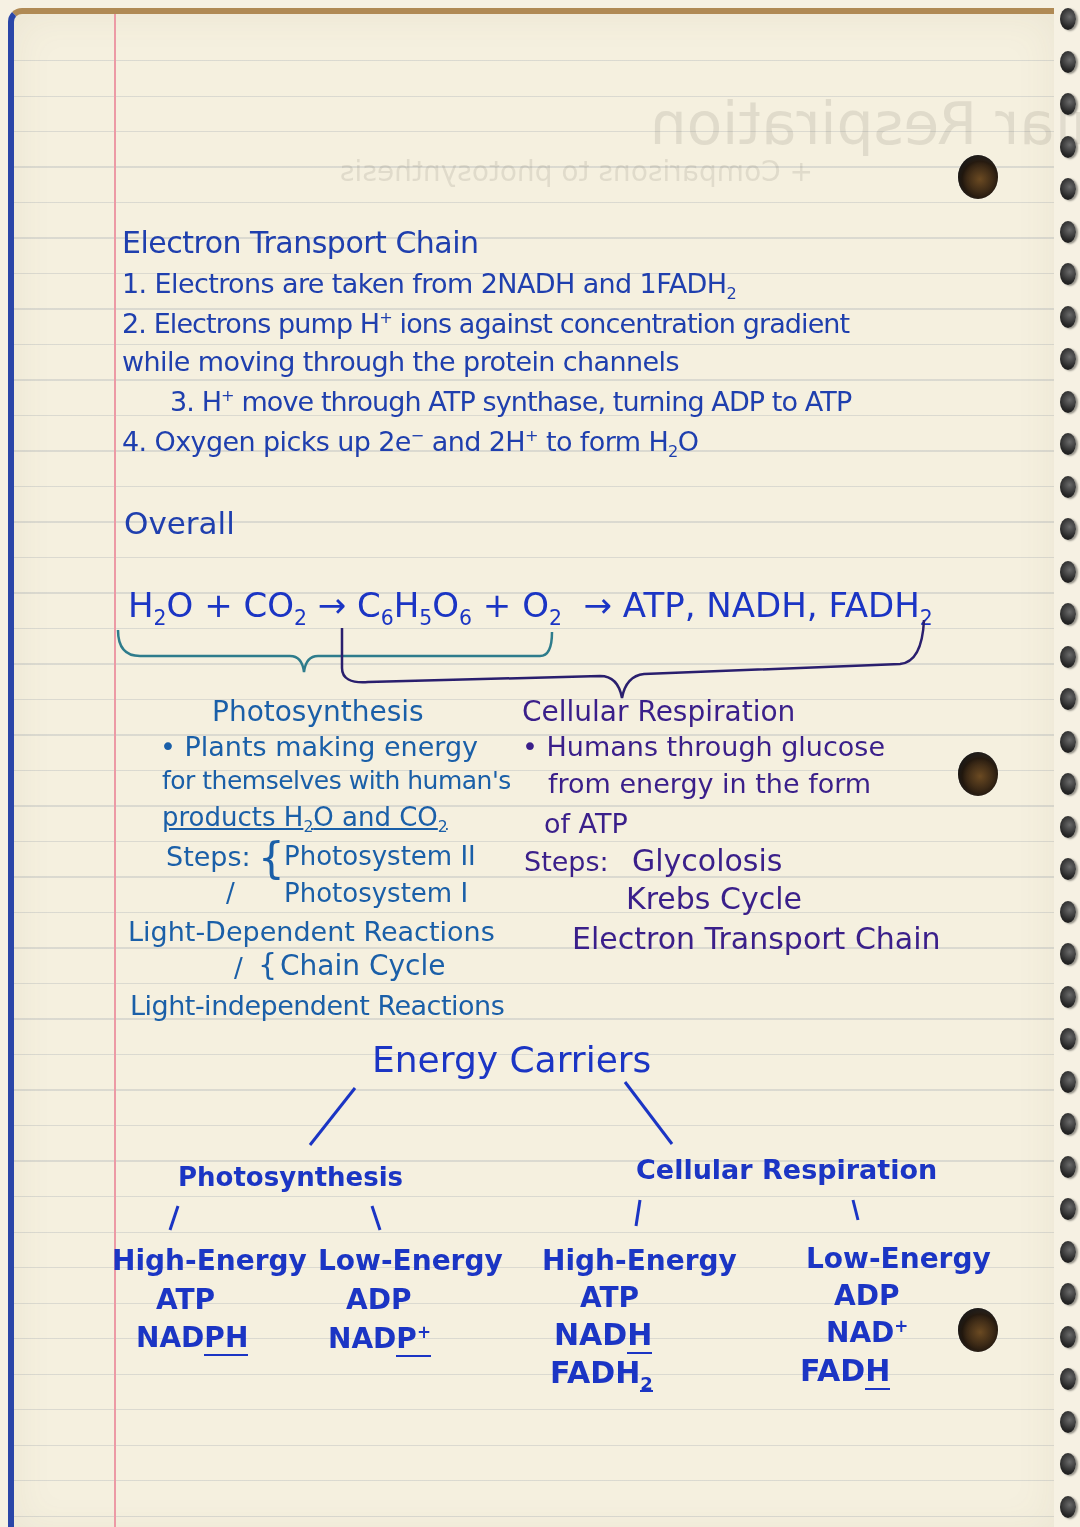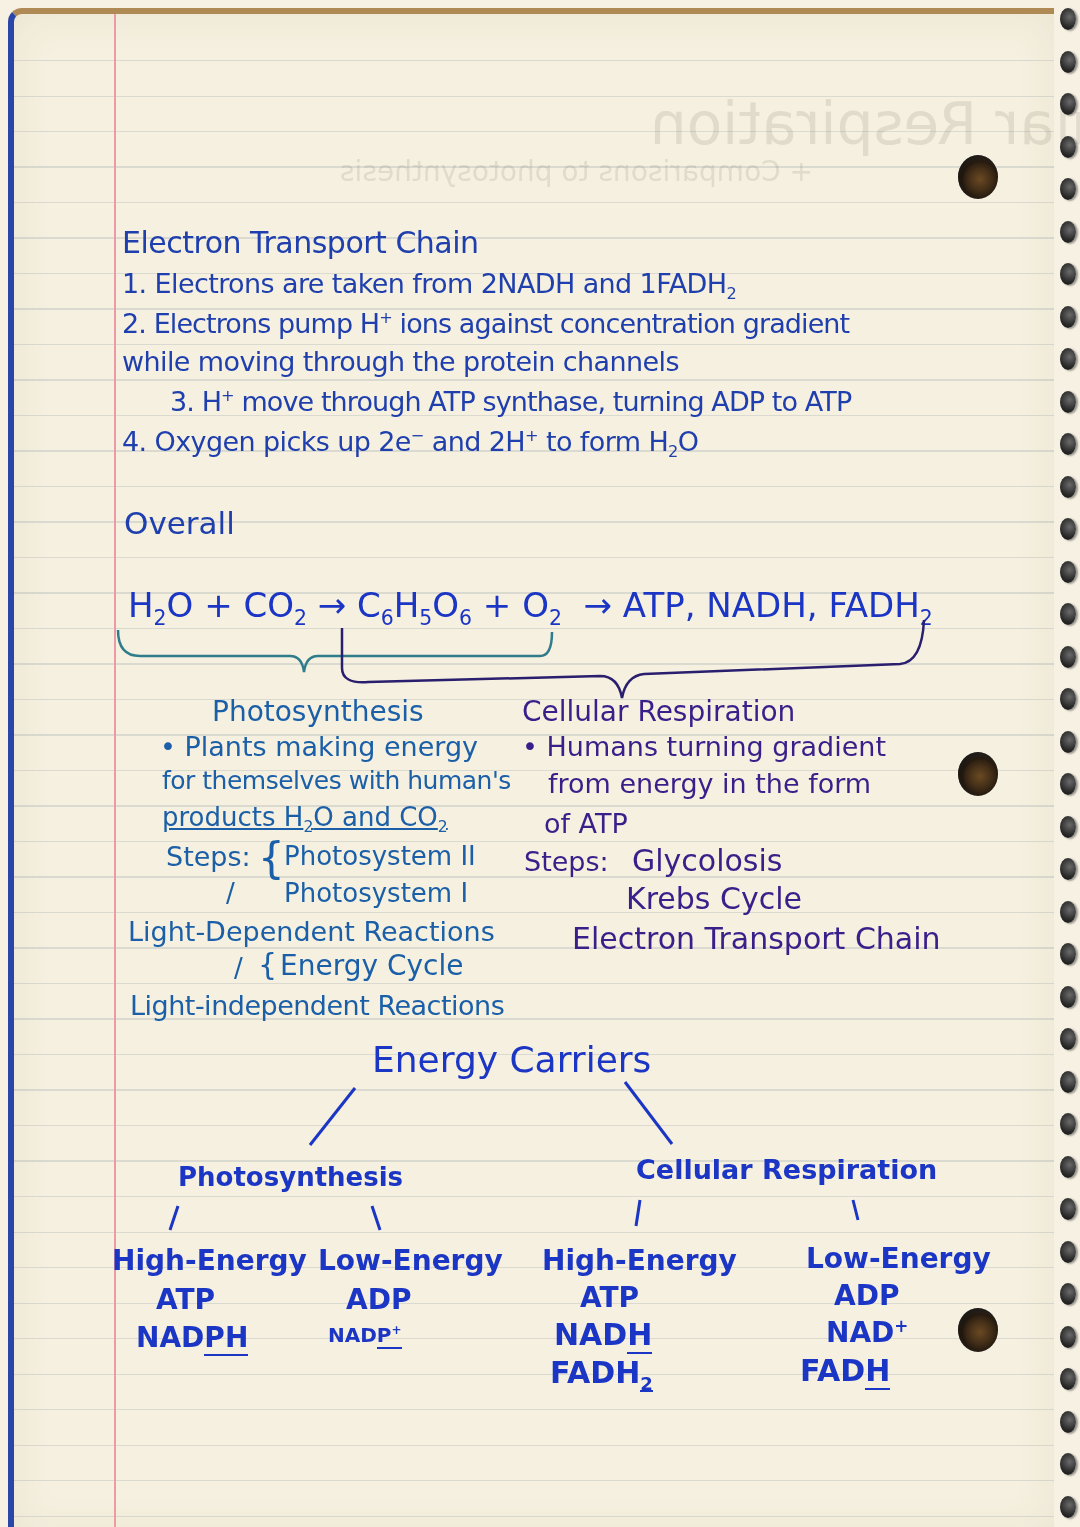--- a/index.html
+++ b/index.html
@@ -101,43 +101,43 @@
 <div class="hw teal" style="left:162px; top:768px; font-size:25px; letter-spacing:-0.5px;">for themselves with human's</div>
 <div class="hw teal" style="left:162px; top:804px; font-size:26px;text-decoration:underline;">products H<sub>2</sub>O and CO<sub>2</sub></div>
 <div class="hw teal" style="left:166px; top:843px; font-size:27px;">Steps:</div>
 <div class="hw teal" style="left:258px; top:838px; font-size:42px;">{</div>
 <div class="hw teal" style="left:284px; top:843px; font-size:26px;">Photosystem II</div>
 <div class="hw teal" style="left:284px; top:880px; font-size:26px;">Photosystem I</div>
 <div class="hw teal" style="left:226px; top:880px; font-size:26px;">/</div>
 <div class="hw teal" style="left:128px; top:918px; font-size:27px;">Light-Dependent Reactions</div>
 <div class="hw teal" style="left:234px; top:955px; font-size:26px;">/</div>
 <div class="hw teal" style="left:258px; top:950px; font-size:30px;">{</div>
-<div class="hw teal" style="left:280px; top:952px; font-size:28px;">Energy Cycle</div>
+<div class="hw teal" style="left:280px; top:952px; font-size:28px;">Chain Cycle</div>
 <div class="hw teal" style="left:130px; top:992px; font-size:27px; letter-spacing:-0.5px;">Light-independent Reactions</div>
 
 <div class="hw purple" style="left:522px; top:698px; font-size:28px;">Cellular Respiration</div>
-<div class="hw purple" style="left:522px; top:733px; font-size:27px;">• <span>Humans turning gradient</span></div>
+<div class="hw purple" style="left:522px; top:733px; font-size:27px;">• <span>Humans through glucose</span></div>
 <div class="hw purple" style="left:548px; top:770px; font-size:27px;">from energy in the form</div>
 <div class="hw purple" style="left:544px; top:810px; font-size:27px;">of ATP</div>
 <div class="hw purple" style="left:524px; top:848px; font-size:27px;">Steps:</div>
 <div class="hw purple" style="left:632px; top:846px; font-size:30px;">Glycolosis</div>
 <div class="hw purple" style="left:626px; top:884px; font-size:30px;">Krebs Cycle</div>
 <div class="hw purple" style="left:572px; top:924px; font-size:30px;">Electron Transport Chain</div>
 
 <div class="hw royal" style="left:372px; top:1042px; font-size:36px; font-weight:normal;">Energy Carriers</div>
 <div class="hw royal" style="left:178px; top:1164px; font-size:26px;">Photosynthesis</div>
 <div class="hw royal" style="left:636px; top:1156px; font-size:27px;">Cellular Respiration</div>
 
 <div class="hw royal" style="left:112px; top:1247px; font-size:28px;">High-Energy</div>
 <div class="hw royal" style="left:156px; top:1286px; font-size:28px;">ATP</div>
 <div class="hw royal" style="left:136px; top:1324px; font-size:28px;">NAD<span class="u">PH</span></div>
 
 <div class="hw royal" style="left:318px; top:1247px; font-size:28px;">Low-Energy</div>
 <div class="hw royal" style="left:346px; top:1286px; font-size:28px;">ADP</div>
-<div class="hw royal" style="left:328px; top:1324px; font-size:20px;">NAD<span class="u">P<sup>+</sup></span></div>
+<div class="hw royal" style="left:328px; top:1324px; font-size:28px;">NAD<span class="u">P<sup>+</sup></span></div>
 
 <div class="hw royal" style="left:542px; top:1247px; font-size:28px;">High-Energy</div>
 <div class="hw royal" style="left:580px; top:1284px; font-size:28px;">ATP</div>
 <div class="hw royal" style="left:554px; top:1320px; font-size:30px;">NAD<span class="u">H</span></div>
 <div class="hw royal" style="left:550px; top:1358px; font-size:30px;">FADH<span class="u"><sub>2</sub></span></div>
 
 <div class="hw royal" style="left:806px; top:1245px; font-size:28px;">Low-Energy</div>
 <div class="hw royal" style="left:834px; top:1282px; font-size:28px;">ADP</div>
 <div class="hw royal" style="left:826px; top:1318px; font-size:28px;">NAD<sup>+</sup></div>
 <div class="hw royal" style="left:800px; top:1356px; font-size:30px;">FAD<span class="u">H</span></div>

